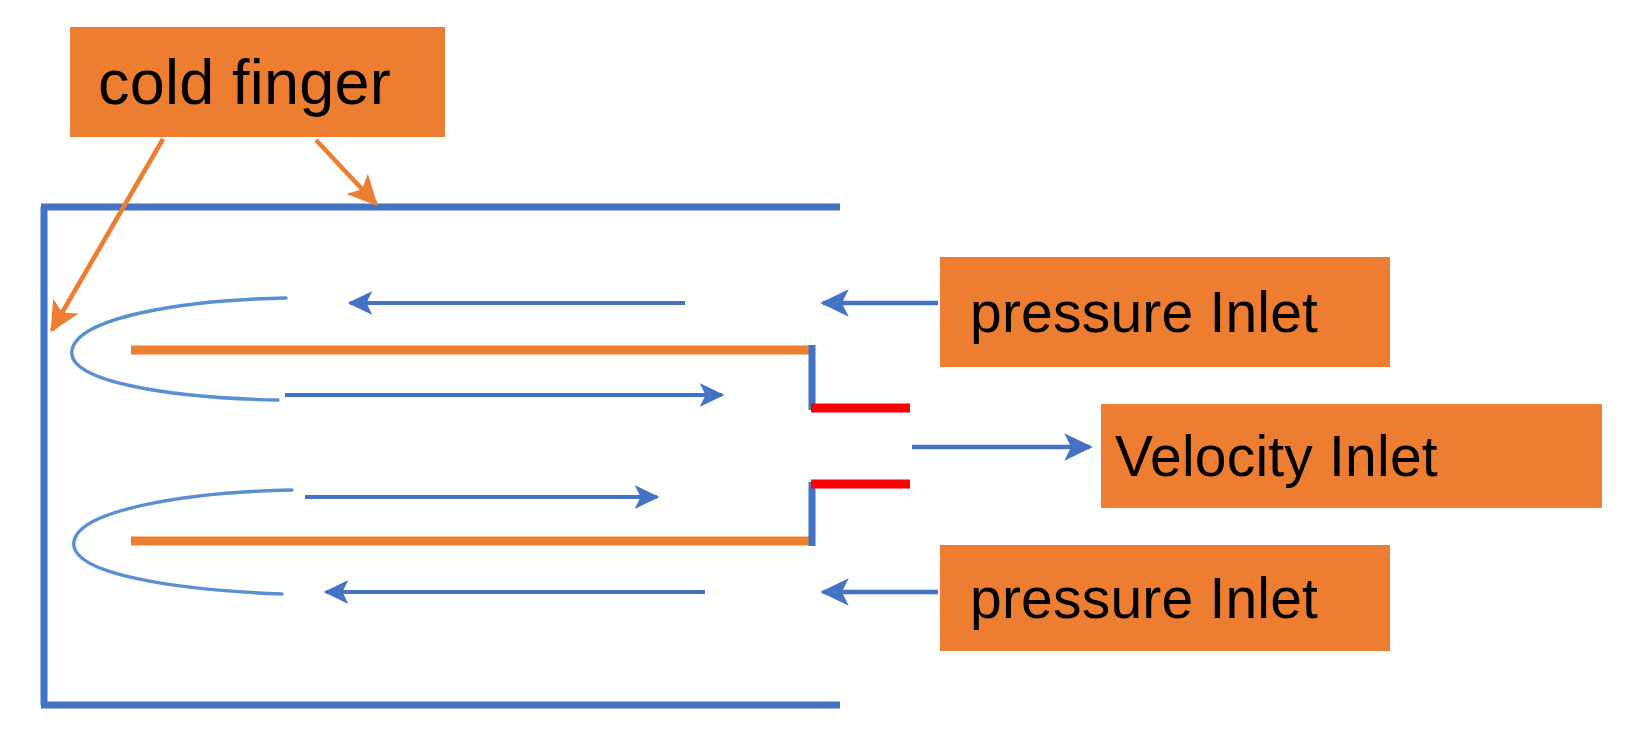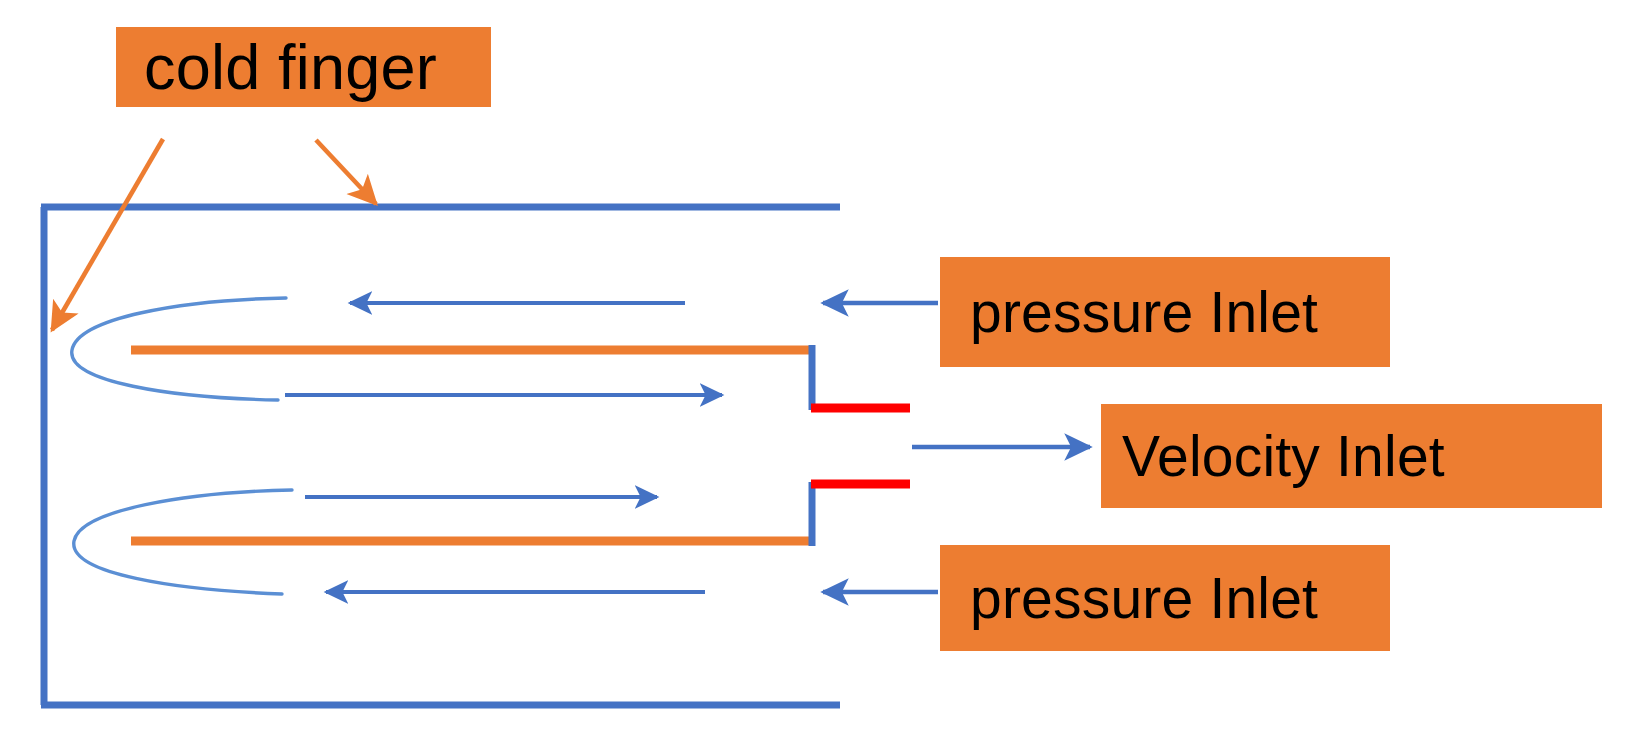--- a/index.html
+++ b/index.html
@@ -39,40 +39,39 @@
     letter-spacing: 0.2px;
   }
   .label-box span {
     display: block;
     width: 100%;
   }
   #label-cold-finger {
     left: 70px;
     top: 27px;
     width: 375px;
-    height: 80px;
+    height: 110px;
     font-size: 63px;
     padding-left: 28px;
-    margin-left: 46px;
   }
   #label-pressure-top {
     left: 940px;
     top: 257px;
     width: 450px;
     height: 110px;
     font-size: 57px;
     padding-left: 30px;
   }
   #label-velocity {
     left: 1101px;
     top: 404px;
     width: 501px;
     height: 104px;
     font-size: 57px;
-    padding-left: 21px;
+    padding-left: 14px;
   }
   #label-pressure-bottom {
     left: 940px;
     top: 545px;
     width: 450px;
     height: 106px;
     font-size: 57px;
     padding-left: 30px;
   }
 </style>

